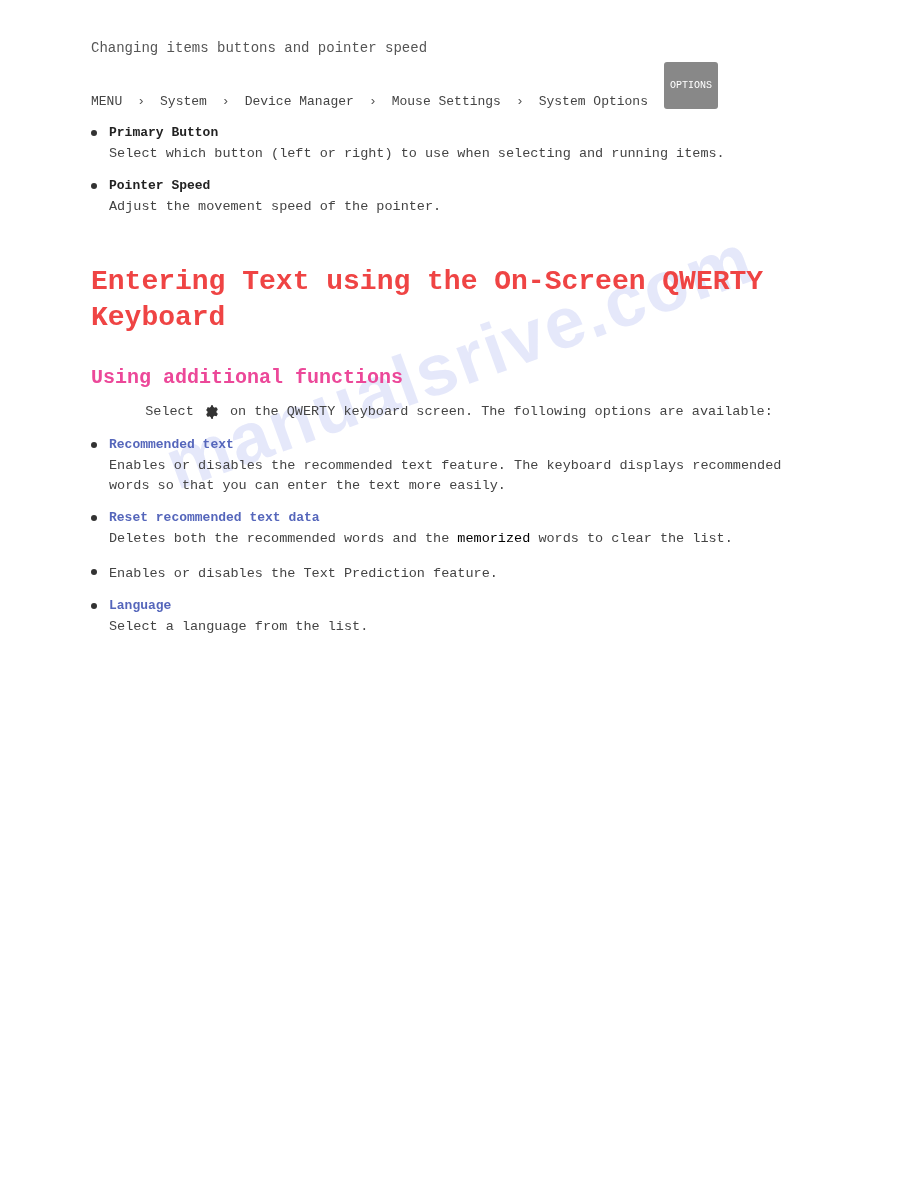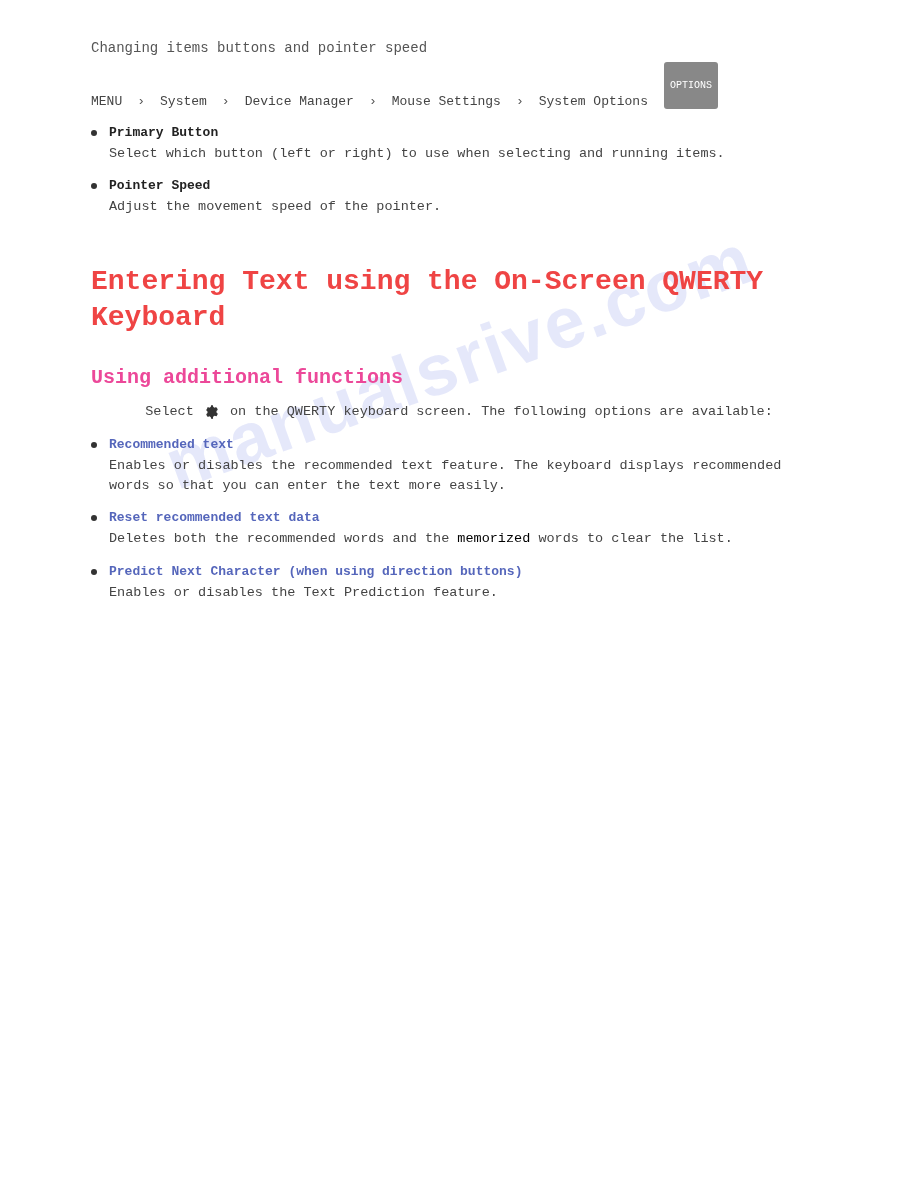--- a/index.html
+++ b/index.html
@@ -230,23 +230,29 @@
         <div class="bullet-title highlight-blue">Reset recommended text data</div>
         <div class="bullet-desc">
           Deletes both the recommended words and the <span class="highlight-blue-normal">memorized</span> words to clear the list.
         </div>
       </div>
     </li>
 
     <li>
       <span class="bullet-dot"></span>
       <div class="bullet-content">
-        <div class="bullet-title highlight-blue">Predict Next Character (when using direction buttons)</div>
         <div class="bullet-desc">Enables or disables the Text Prediction feature.</div>
       </div>
     </li>
 
+    <li>
+      <span class="bullet-dot"></span>
+      <div class="bullet-content">
+        <div class="bullet-title highlight-blue">Language</div>
+        <div class="bullet-desc">Select a language from the list.</div>
+      </div>
+    </li>
 
   </ul>
 
 </div>
 
 <div class="watermark">manualsrive.com</div>
 
 </body></html>

